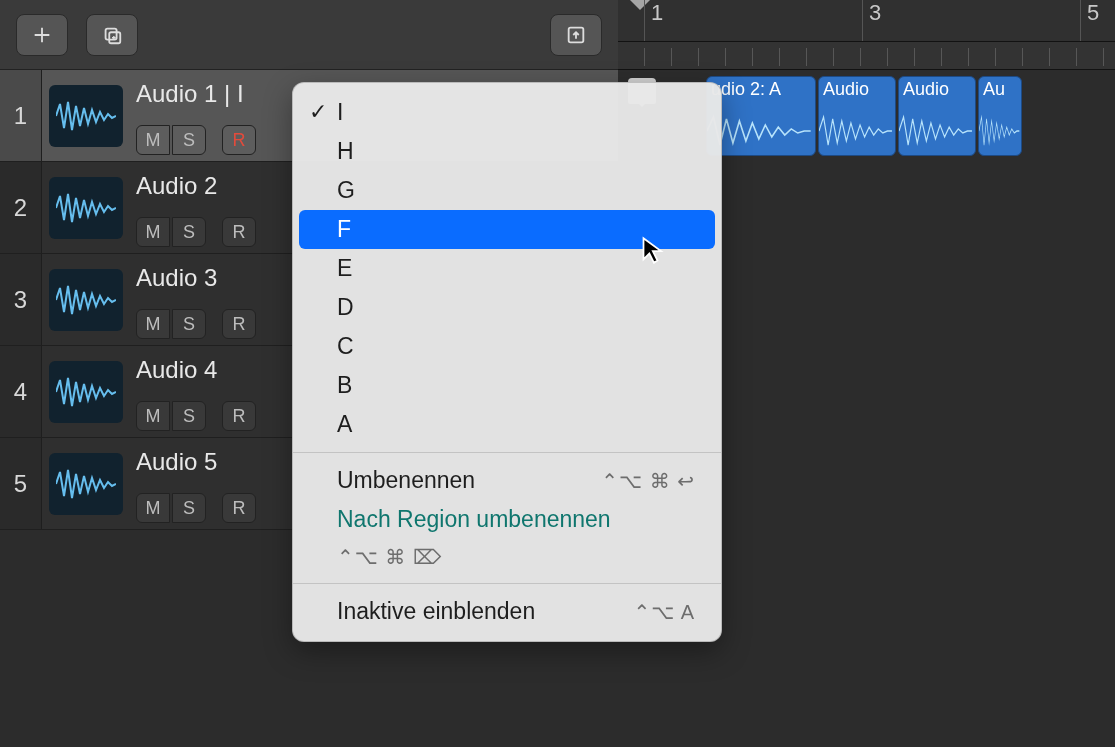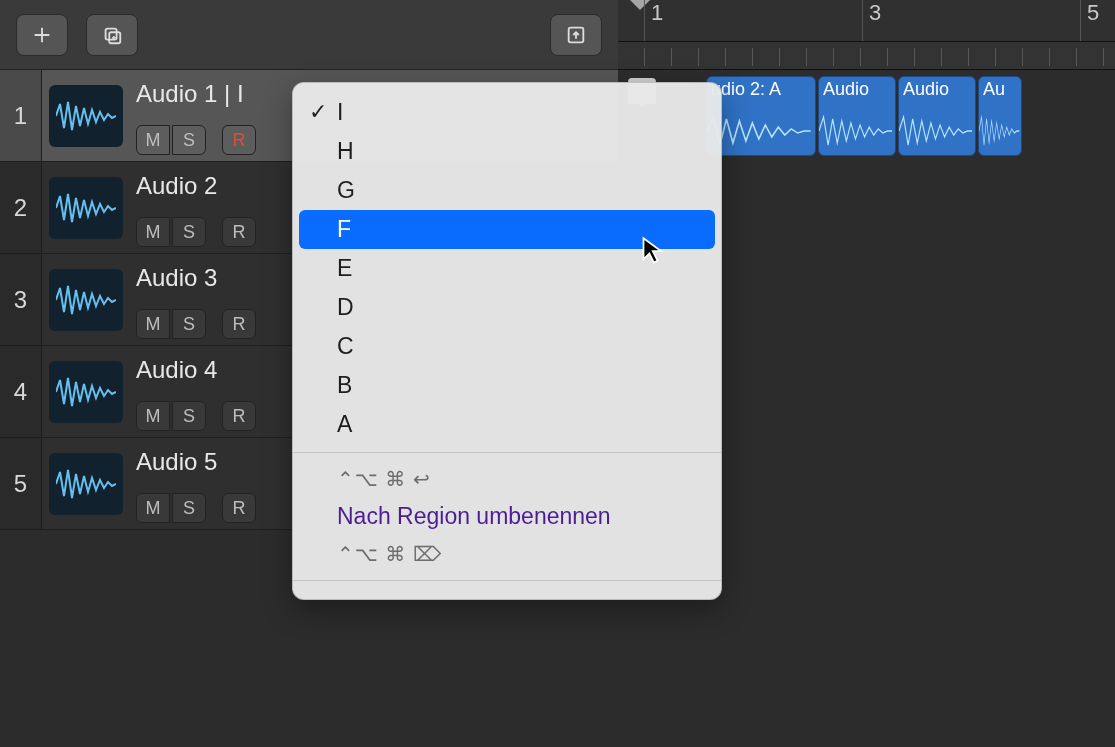--- a/index.html
+++ b/index.html
@@ -137,21 +137,21 @@
   }
   .menu .item {
     padding: 6px 26px 6px 44px;
     display:flex; align-items:center; justify-content:space-between;
     position: relative;
   }
   .menu .item.high { background: #0a6cff; color: #fff; border-radius: 6px; margin: 0 6px; padding-left: 38px; padding-right:20px; }
   .menu .item.check:before {
     content: "✓"; position:absolute; left: 16px; top: 6px; font-size: 22px;
   }
-  .menu .item.disabled { color: #4c1d95; }
+  .menu .item.disabled { color: #0f766e; }
   .menu hr { border: none; border-top: 1px solid #c3c3c3; margin: 8px 0; }
   .menu .shortcut { color: #6d6d6d; font-size: 20px; letter-spacing: 1px; display:flex; align-items:center; gap:2px; }
 
   .cursor {
     position:absolute; left: 640px; top: 236px;
     width: 28px; height: 28px; pointer-events:none;
   }
 
   
   .wfline { stroke:#66beee; stroke-width:2; fill:none; }
@@ -359,26 +359,31 @@
       <span>C</span>
     </div>
     <div class="item">
       <span>B</span>
     </div>
     <div class="item">
       <span>A</span>
     </div>
     <hr>
     <div class="item">
+      <span>Umbenennen</span>
       <span class="shortcut">⌃⌥ ⌘ ↩</span>
     </div>
     <div class="item disabled">
       <span>Nach Region umbenennen</span>
     </div>
     <div class="item">
       <span class="shortcut">⌃⌥ ⌘ ⌦</span>
     </div>
     <hr>
+    <div class="item">
+      <span>Inaktive einblenden</span>
+      <span class="shortcut">⌃⌥ A</span>
+    </div>
   </div>
 
 <svg class="cursor" viewBox="0 0 24 24">
   <path d="M3 2 L3 20 L8 15 L12 23 L15 21 L11 13 L18 13 Z" fill="#000" stroke="#fff" stroke-width="1.5"></path>
 </svg>
 
 </body></html>

